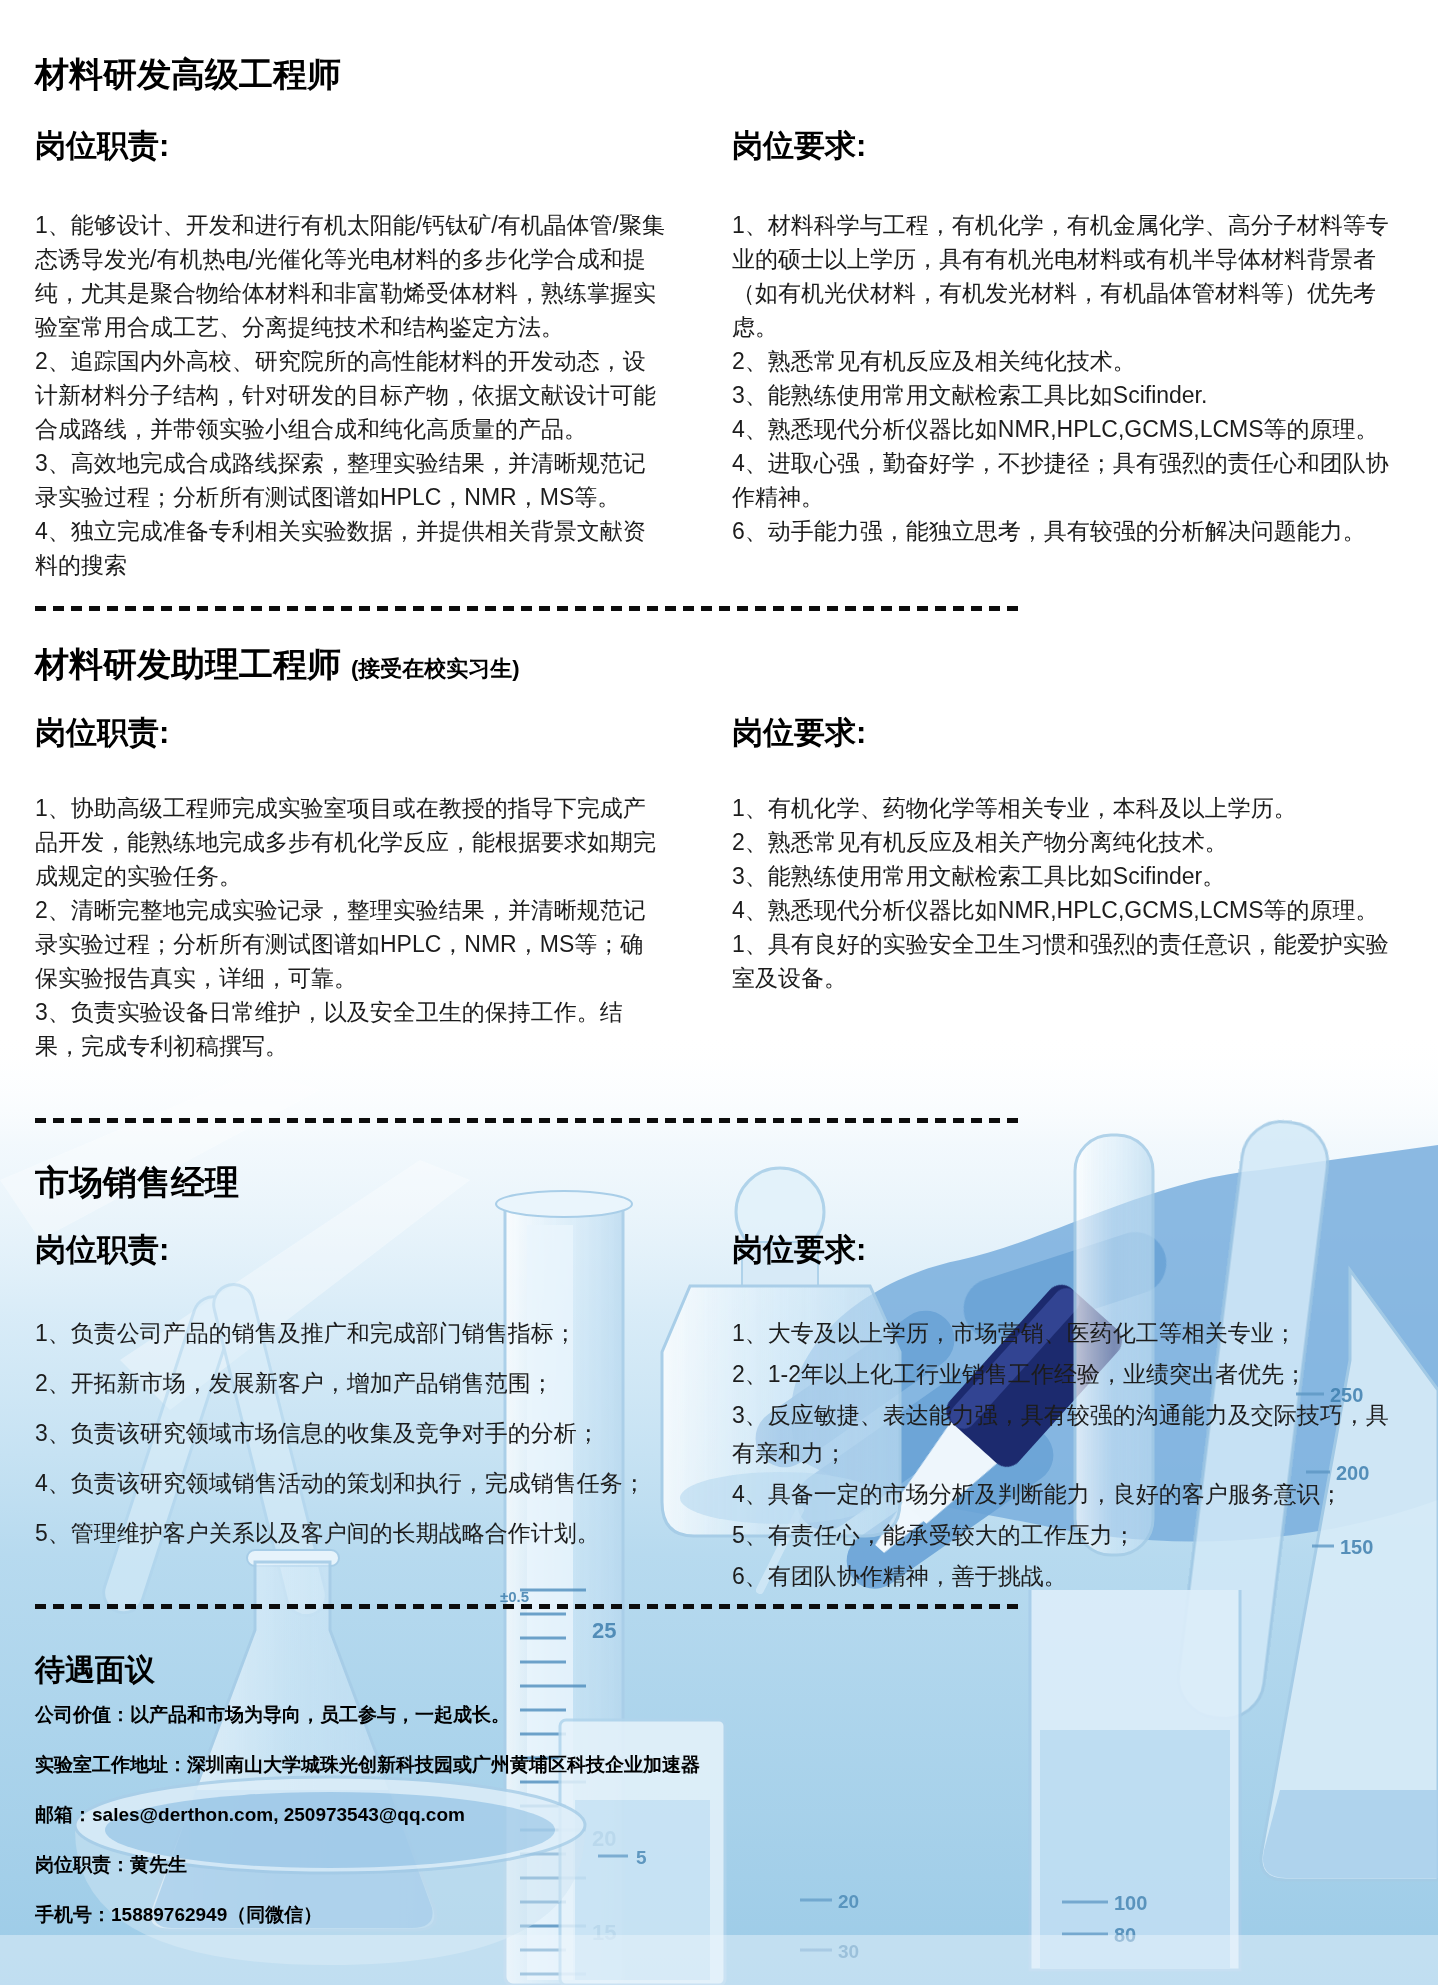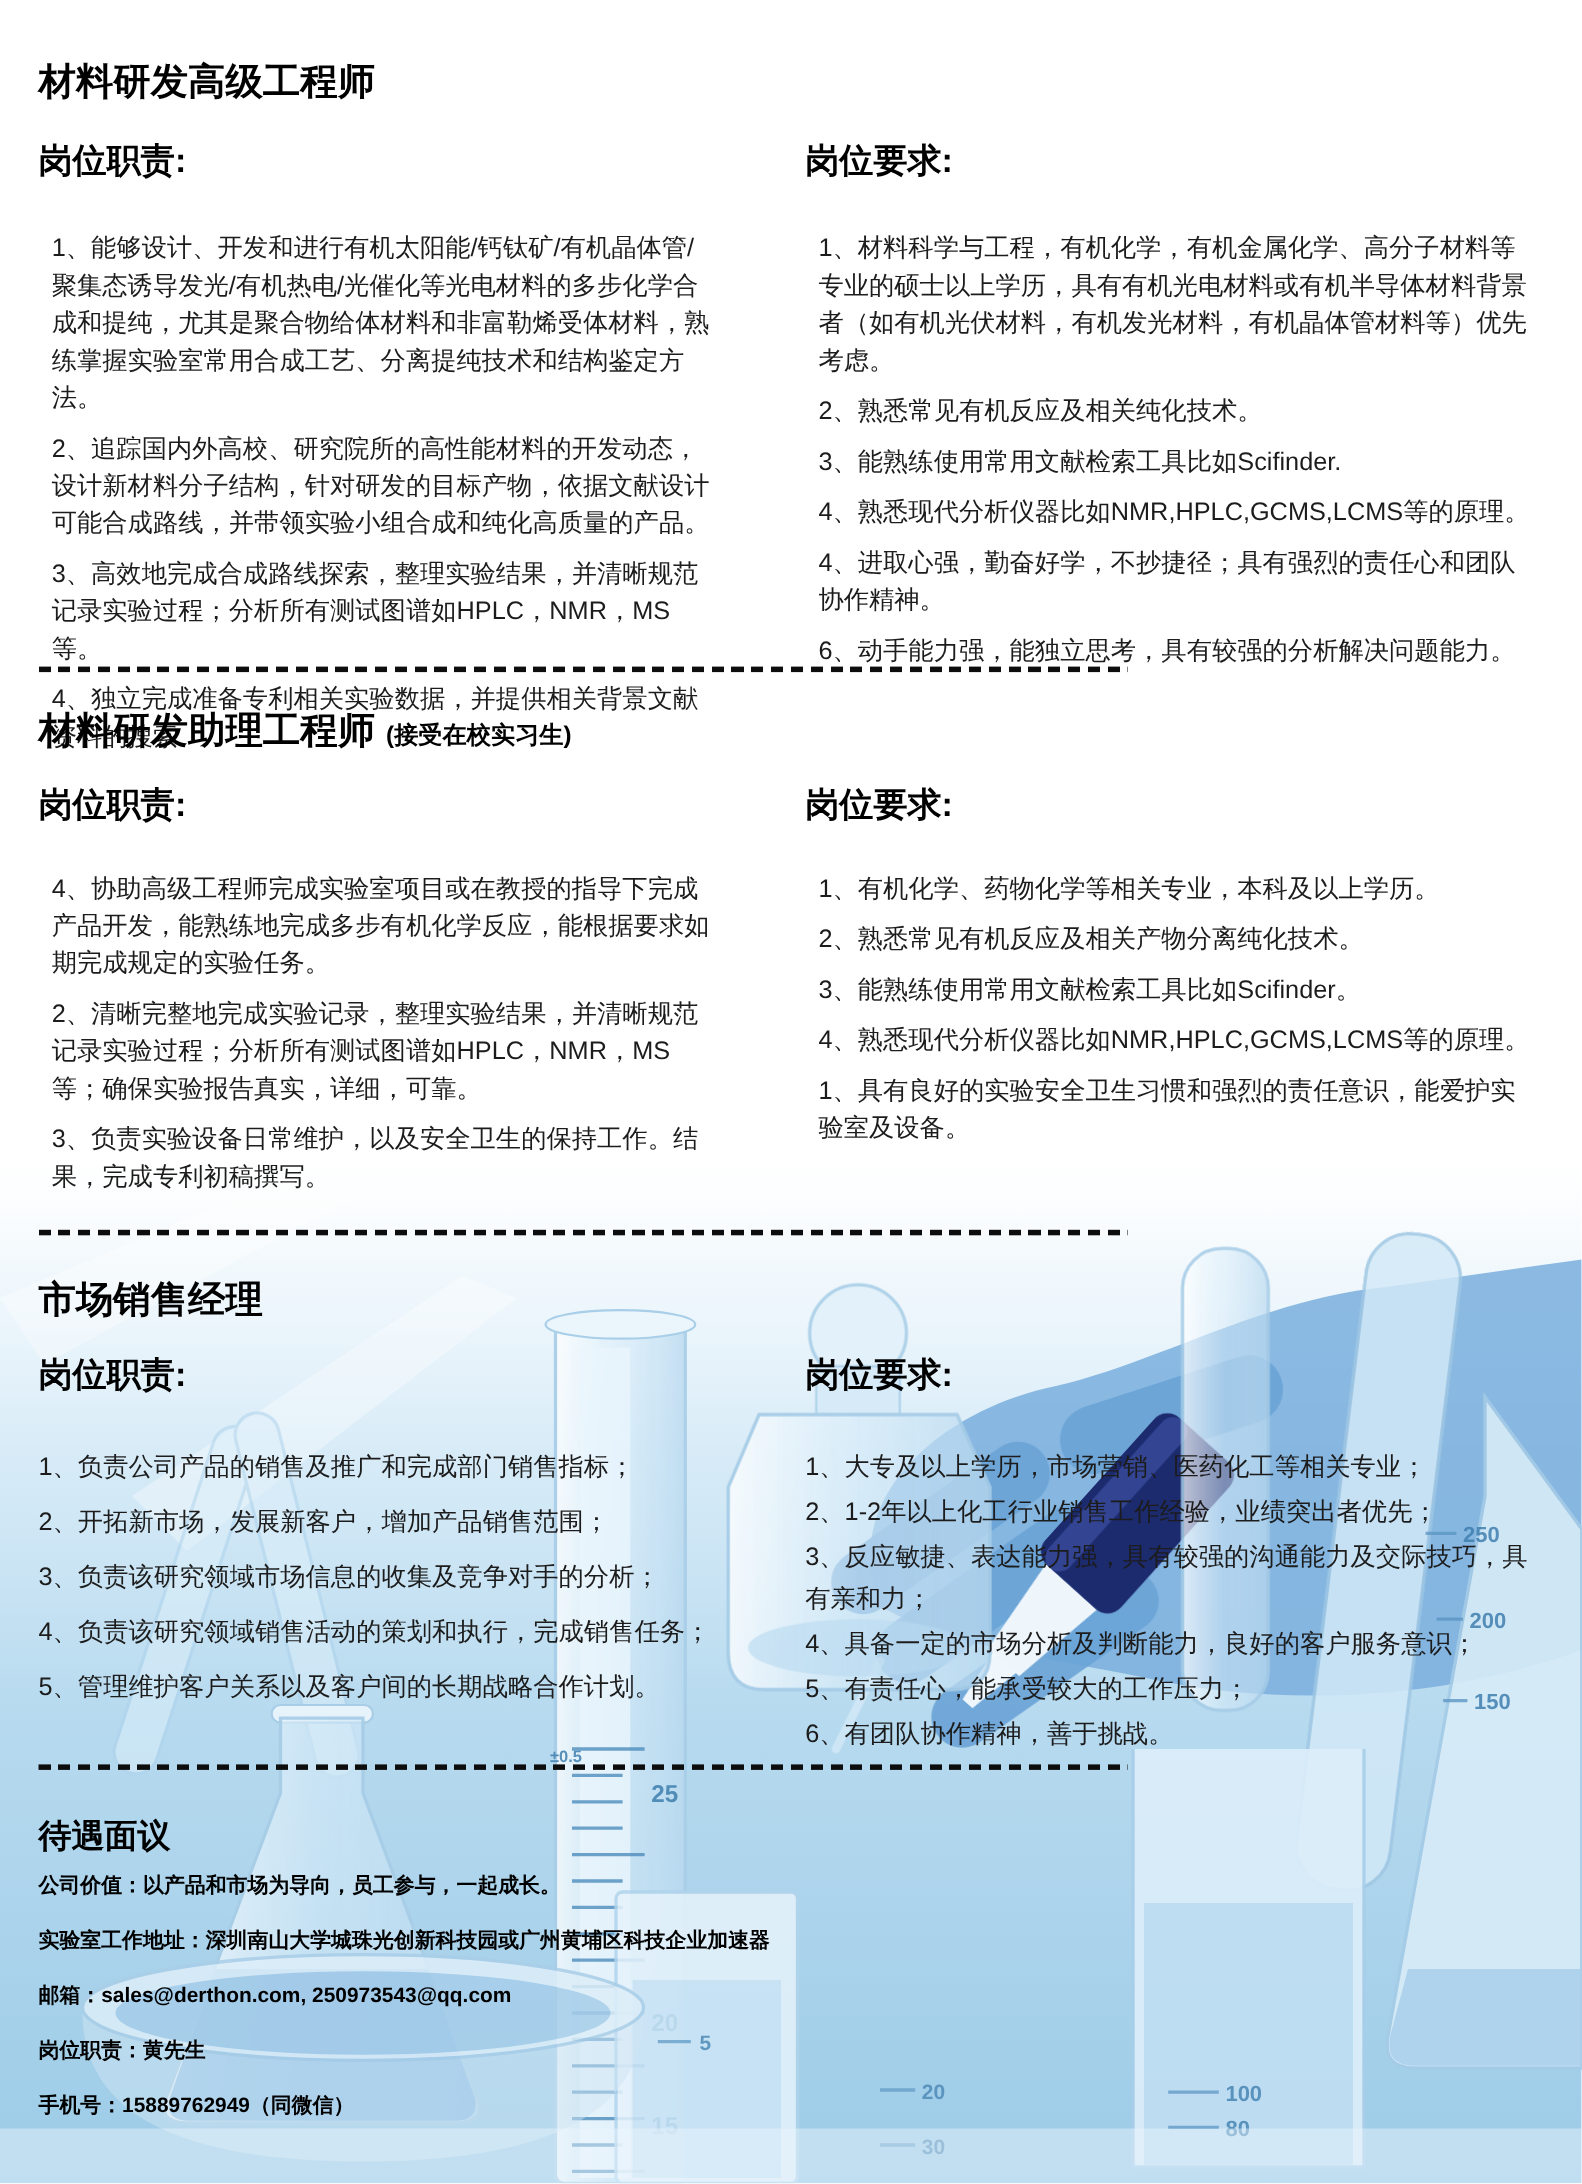--- a/index.html
+++ b/index.html
@@ -10,21 +10,21 @@
   .photo{position:absolute;left:0;top:1030px;width:1438px;height:955px;z-index:0;}
   .sec,.divider,.footer{position:absolute;z-index:2;}
   .sec{left:35px;width:1372px;}
   .sec h1{font-size:34px;line-height:44px;font-weight:700;margin:0;color:#000;}
   .sec h1 .subtitle{font-size:22px;margin-left:10px;}
   .cols{display:flex;}
   .col.left{width:630px;}
   .col.right{width:672px;margin-left:67px;}
   .sec h2{font-size:31px;line-height:36px;font-weight:700;margin:0;color:#000;}
   .body{font-size:23px;line-height:34px;color:#1c1c1c;}
-  .body p{margin:12px;}
+  .body p{margin:0;}
   .s1 h2{margin-top:32px;}  .s1 .body{margin-top:44px;}
   .s2 h2{margin-top:24px;}  .s2 .body{margin-top:40px;}
   .s3 h2{margin-top:28px;}  .s3 .body{margin-top:46px;line-height:38px;}
   .s3 .col.left  .body p{margin:0 0 12px 0;}
   .s3 .col.right .body p{margin:0 0 3px 0;}
   .divider{left:35px;width:990px;height:5px;
     background:repeating-linear-gradient(90deg,#0d0d0d 0 11px,transparent 11px 18px);}
   .footer{left:35px;top:1650px;width:1372px;color:#000;}
   .footer h2{font-size:30px;line-height:40px;font-weight:700;margin:0;}
   .footer p{font-size:19px;line-height:50px;font-weight:700;margin:0;}
@@ -173,21 +173,21 @@
   </section>
 
   <div class="divider" style="top:606px"></div>
 
   <section class="sec s2" style="top:642px">
     <h1><span>材料研发助理工程师</span><span class="subtitle">(接受在校实习生)</span></h1>
     <div class="cols">
       <div class="col left">
         <h2>岗位职责:</h2>
         <div class="body">
-          <p>4、协助高级工程师完成实验室项目或在教授的指导下完成产品开发，能熟练地完成多步有机化学反应，能根据要求如期完成规定的实验任务。</p>
+          <p>1、协助高级工程师完成实验室项目或在教授的指导下完成产品开发，能熟练地完成多步有机化学反应，能根据要求如期完成规定的实验任务。</p>
           <p>2、清晰完整地完成实验记录，整理实验结果，并清晰规范记录实验过程；分析所有测试图谱如HPLC，NMR，MS等；确保实验报告真实，详细，可靠。</p>
           <p>3、负责实验设备日常维护，以及安全卫生的保持工作。结果，完成专利初稿撰写。</p>
         </div>
       </div>
       <div class="col right">
         <h2>岗位要求:</h2>
         <div class="body">
           <p>1、有机化学、药物化学等相关专业，本科及以上学历。</p>
           <p>2、熟悉常见有机反应及相关产物分离纯化技术。</p>
           <p>3、能熟练使用常用文献检索工具比如Scifinder。</p>

